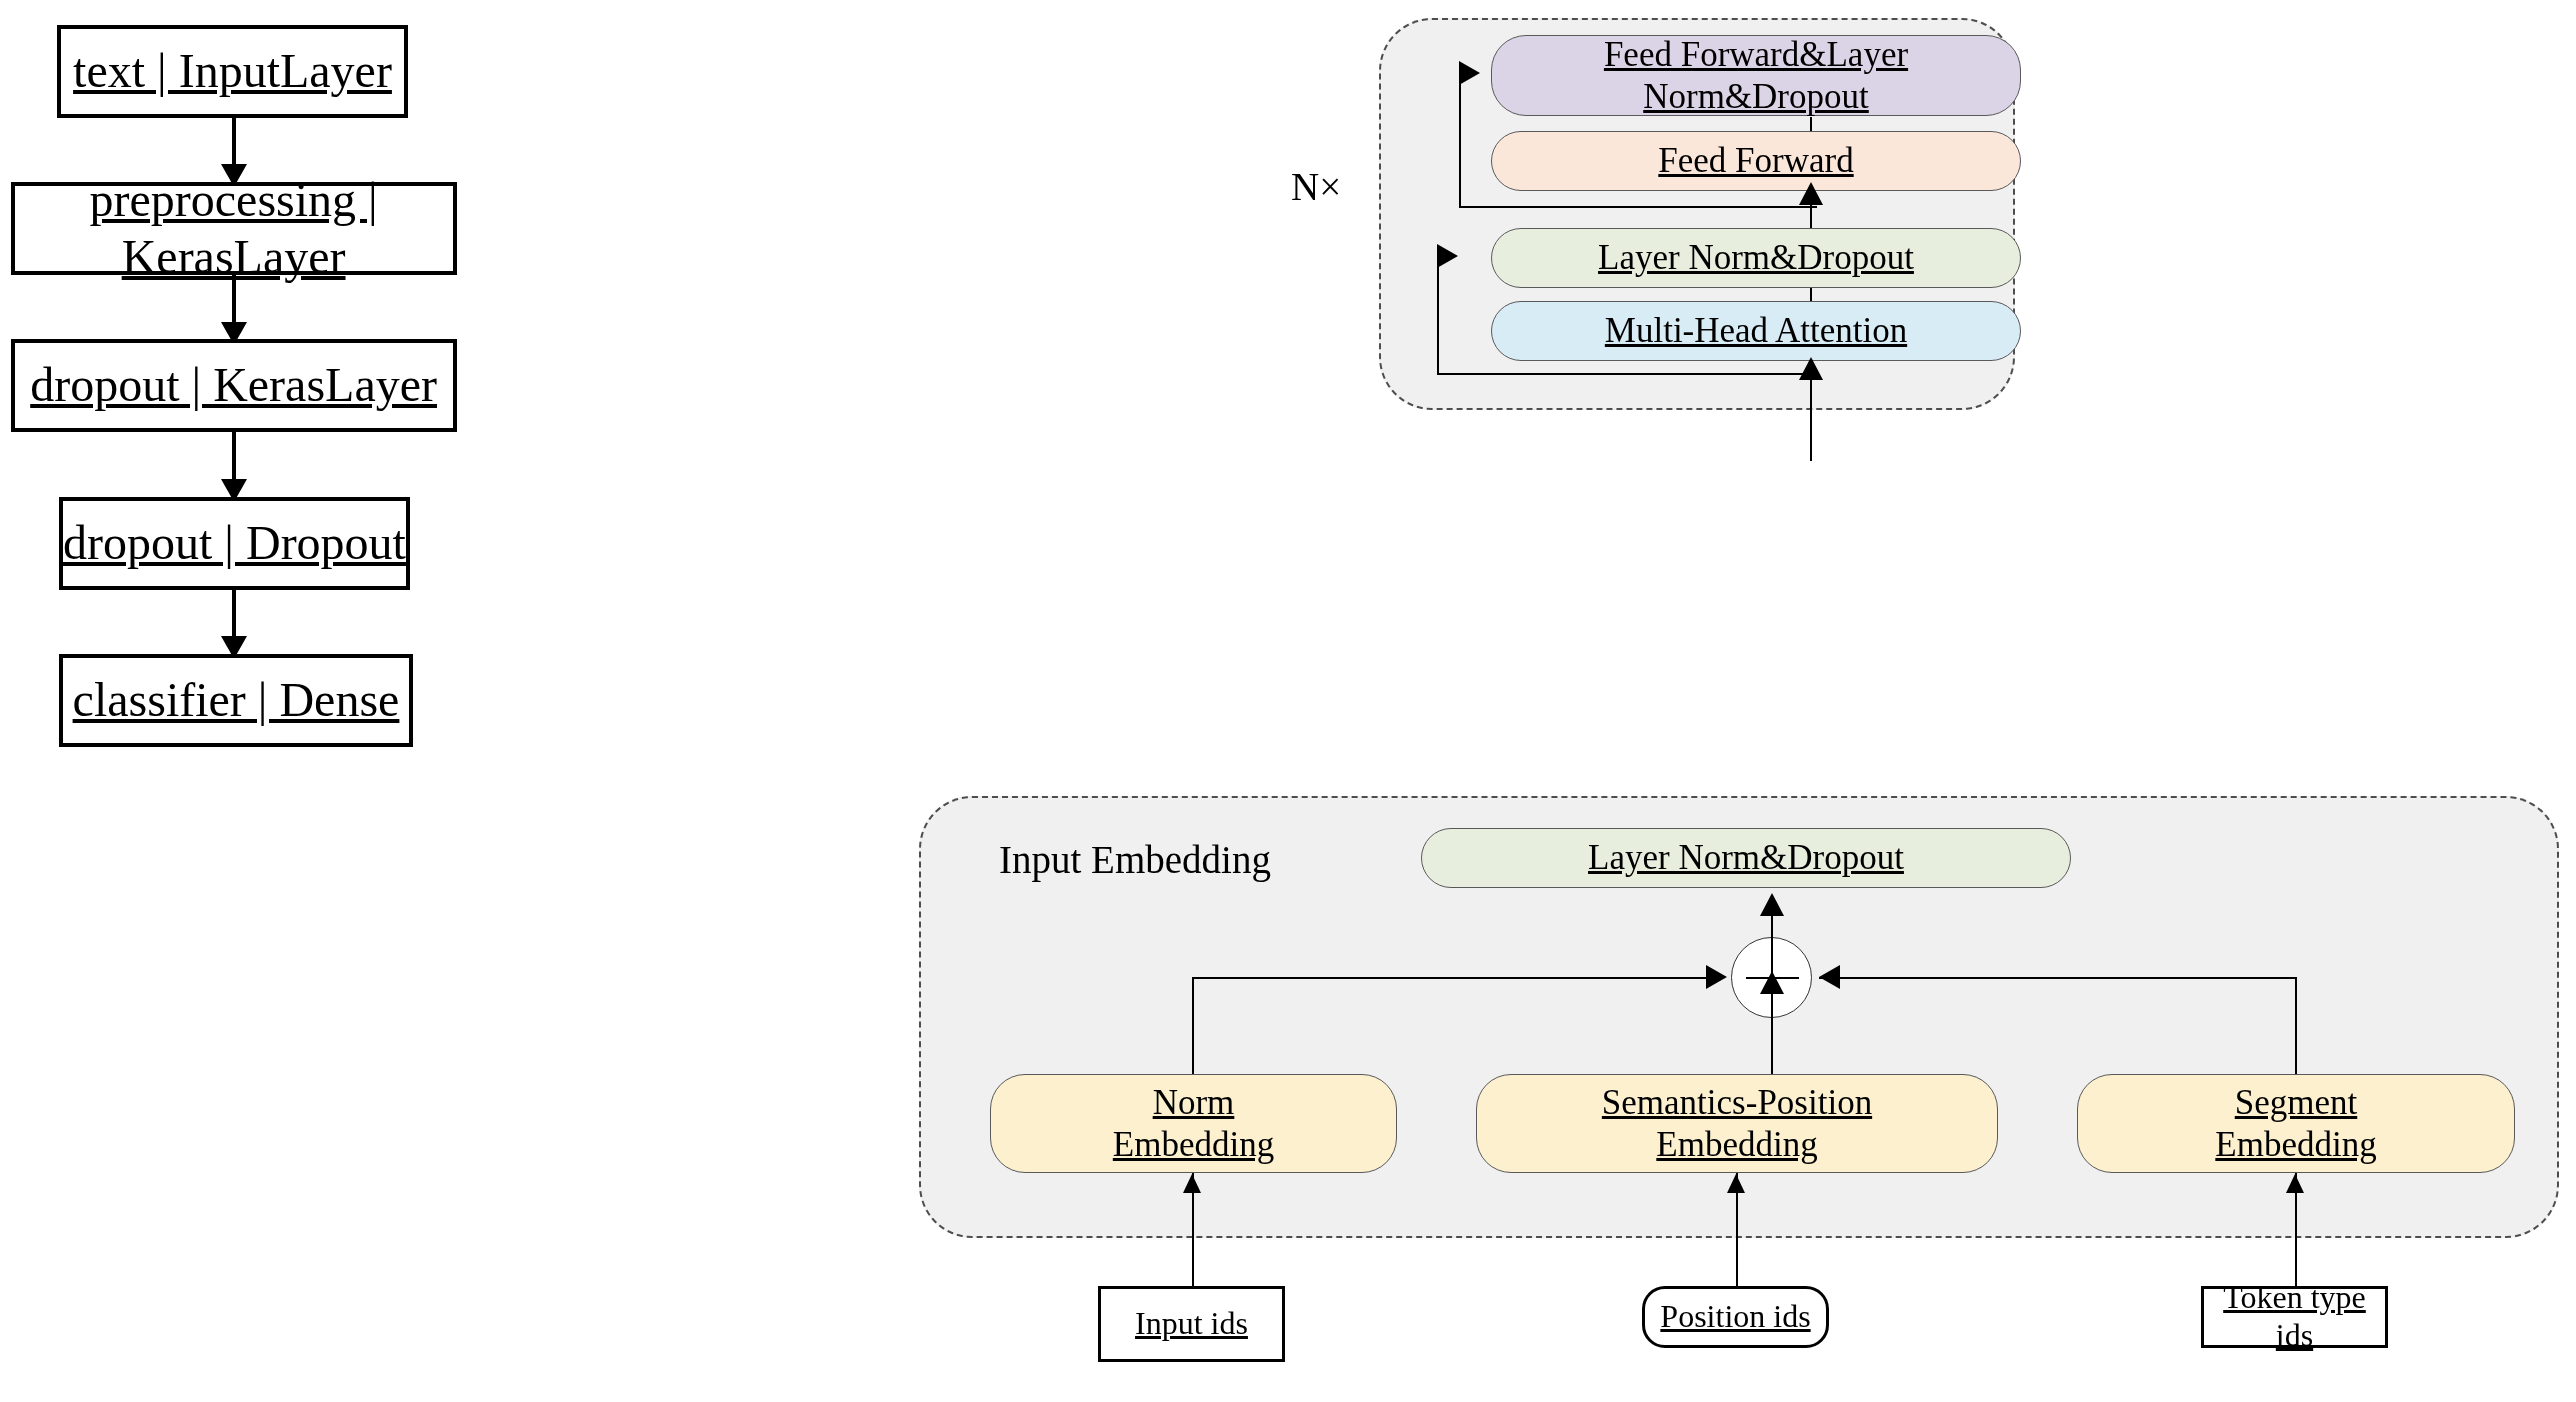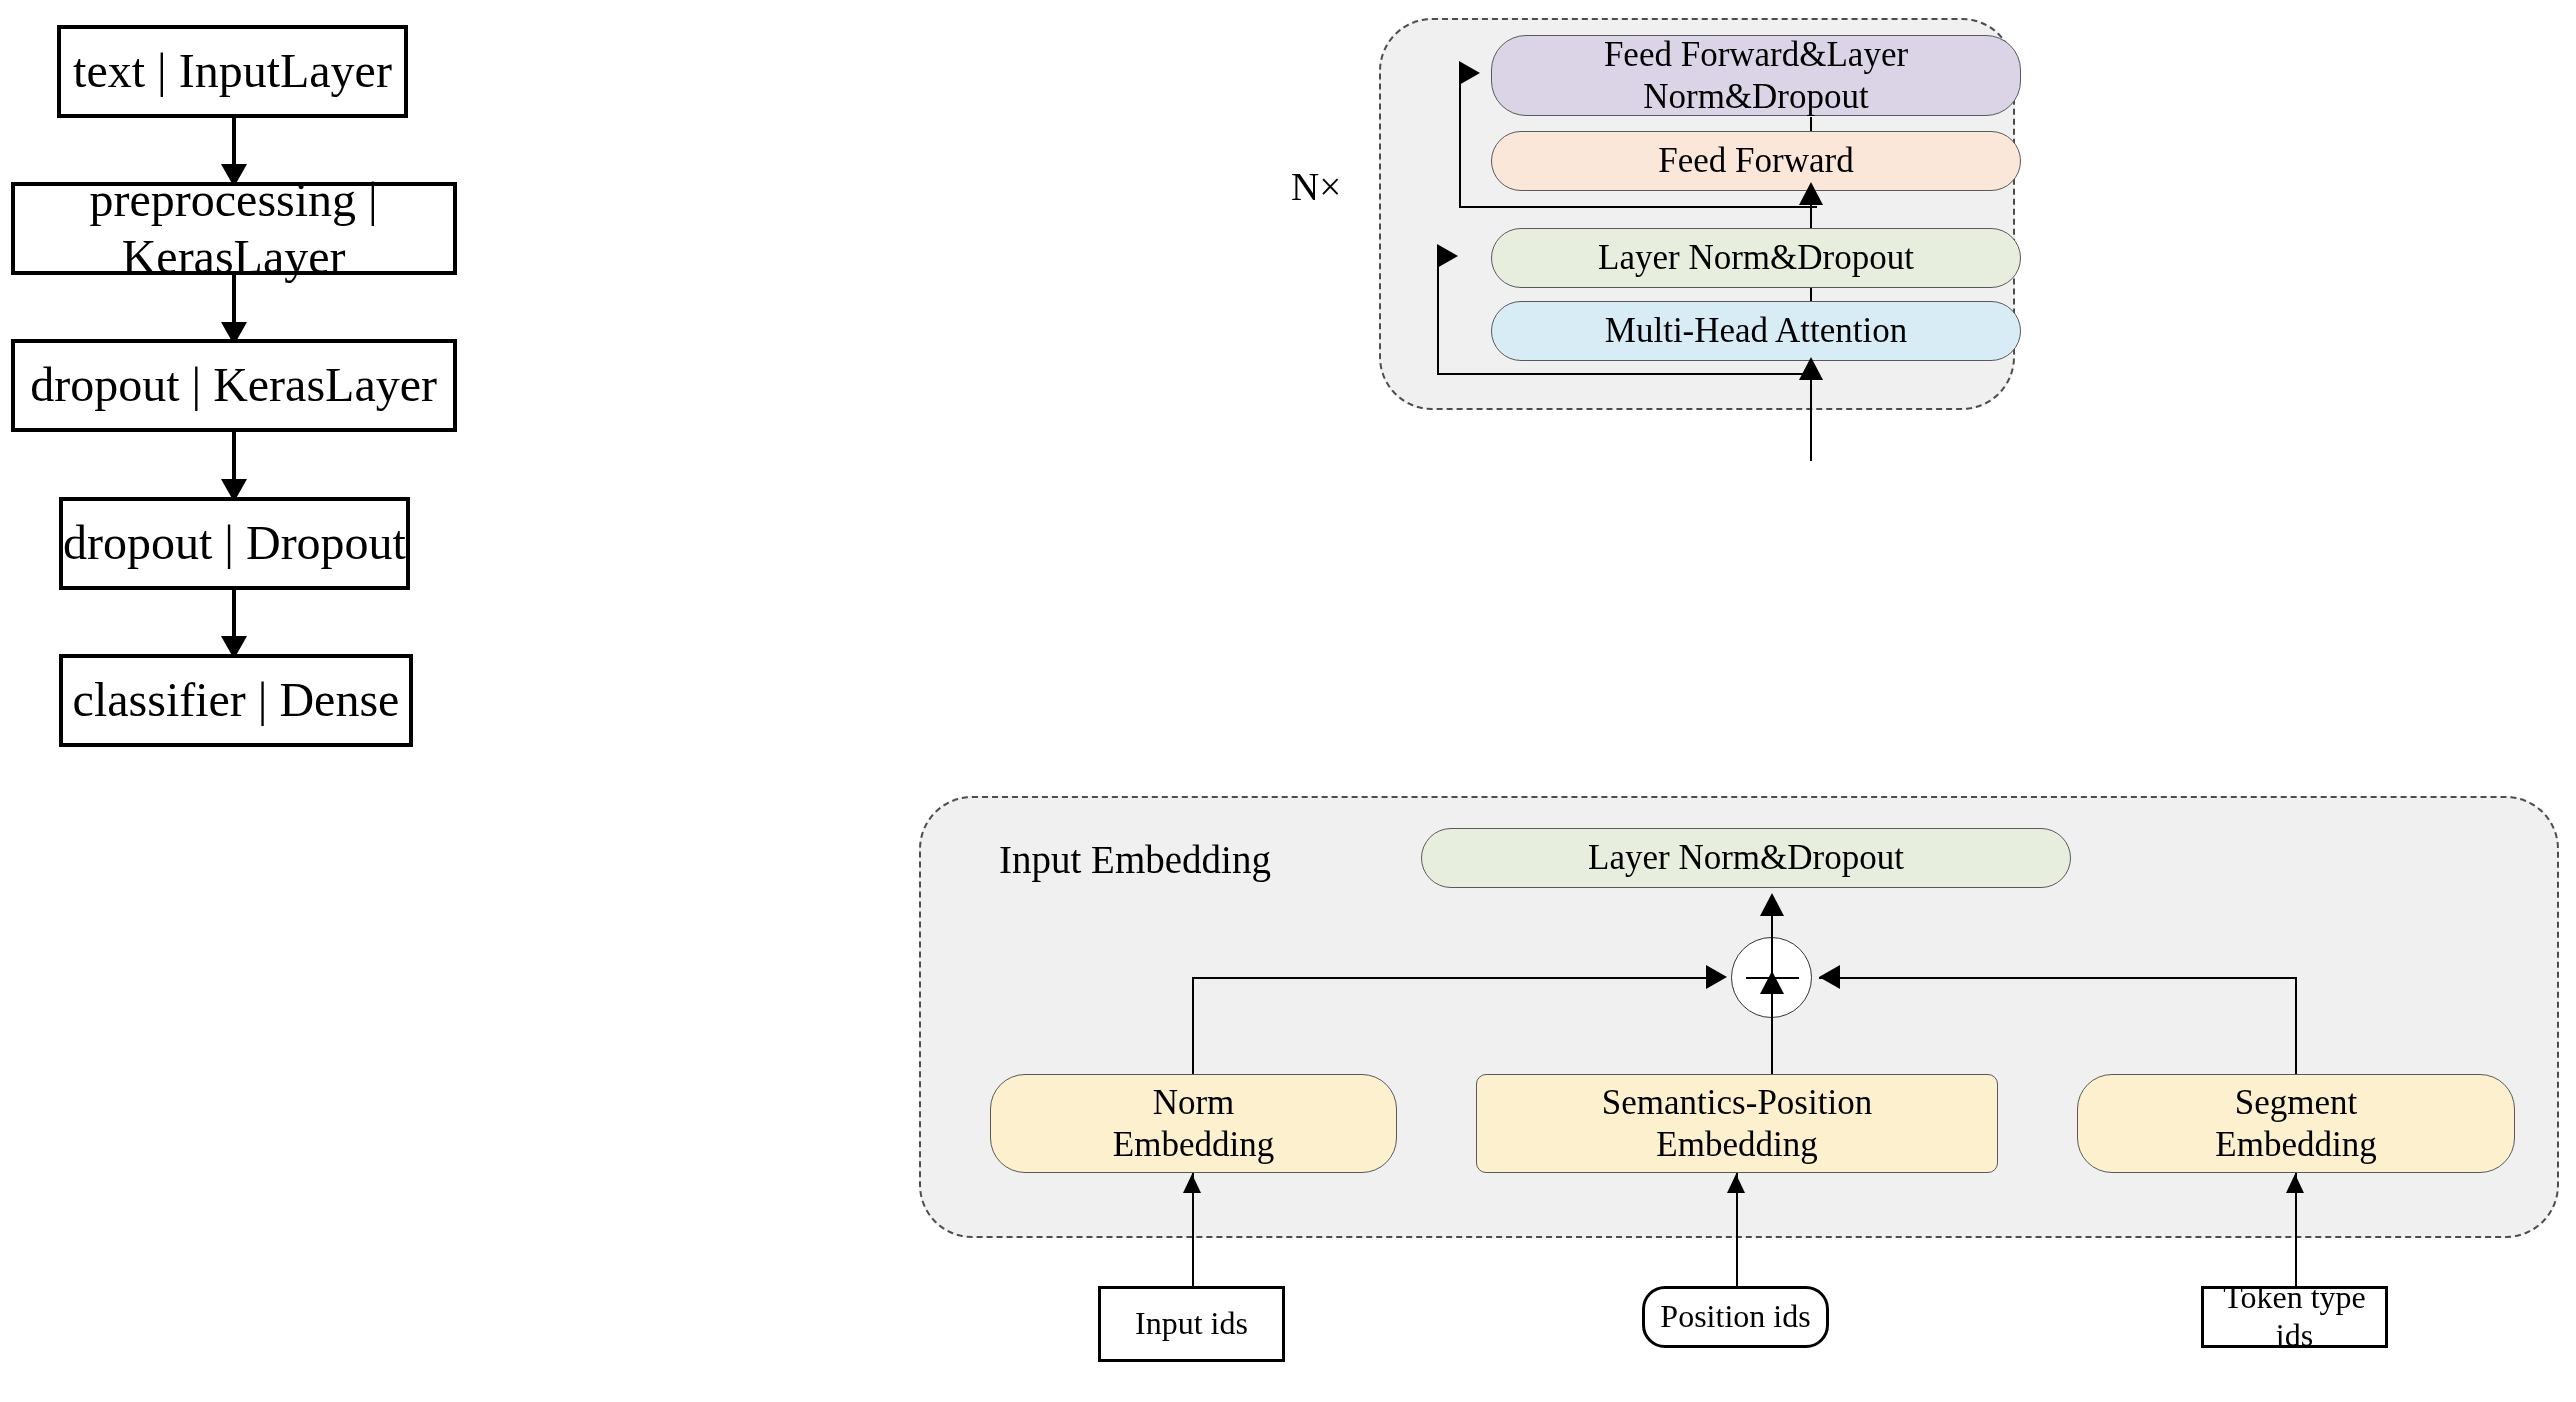--- a/index.html
+++ b/index.html
@@ -18,20 +18,21 @@
 
   
   .node {
     position: absolute;
     box-sizing: border-box;
     display: flex;
     align-items: center;
     justify-content: center;
     text-align: center;
     line-height: 1.18;
+    text-decoration: underline;
   }
 
   
   .rect-node {
     border: 4.4px solid #000000;
     background: #ffffff;
     font-size: 48px;
   }
 
   
@@ -219,21 +220,21 @@
 
 <div class="vline thin" style="left:2295px; top:977px; width:1.8px; height:115px;"></div>
 <div class="hline thin" style="left:1819px; top:977px; width:477px; height:1.8px;"></div>
 <div class="arrow-left" style="left:1819px; top:965px;"></div>
 
 <div class="node pill tall" style="left:990px; top:1074px; width:407px; height:99px; background:#fcf0cf; flex-direction:column;">
   <span>Norm</span>
   <span>Embedding</span>
 </div>
 
-<div class="node pill tall" style="left:1476px; top:1074px; width:522px; height:99px; background:#fcf0cf; flex-direction:column;border-radius:10px;">
+<div class="node pill tall" style="left:1476px; top:1074px; width:522px; height:99px; background:#fcf0cf; flex-direction:column;">
   <span>Semantics-Position</span>
   <span>Embedding</span>
 </div>
 
 <div class="node pill tall" style="left:2077px; top:1074px; width:438px; height:99px; background:#fcf0cf; flex-direction:column;">
   <span>Segment</span>
   <span>Embedding</span>
 </div>
 
 <div class="vline thin" style="left:1192px; top:1173px; width:1.8px; height:115px;"></div>

